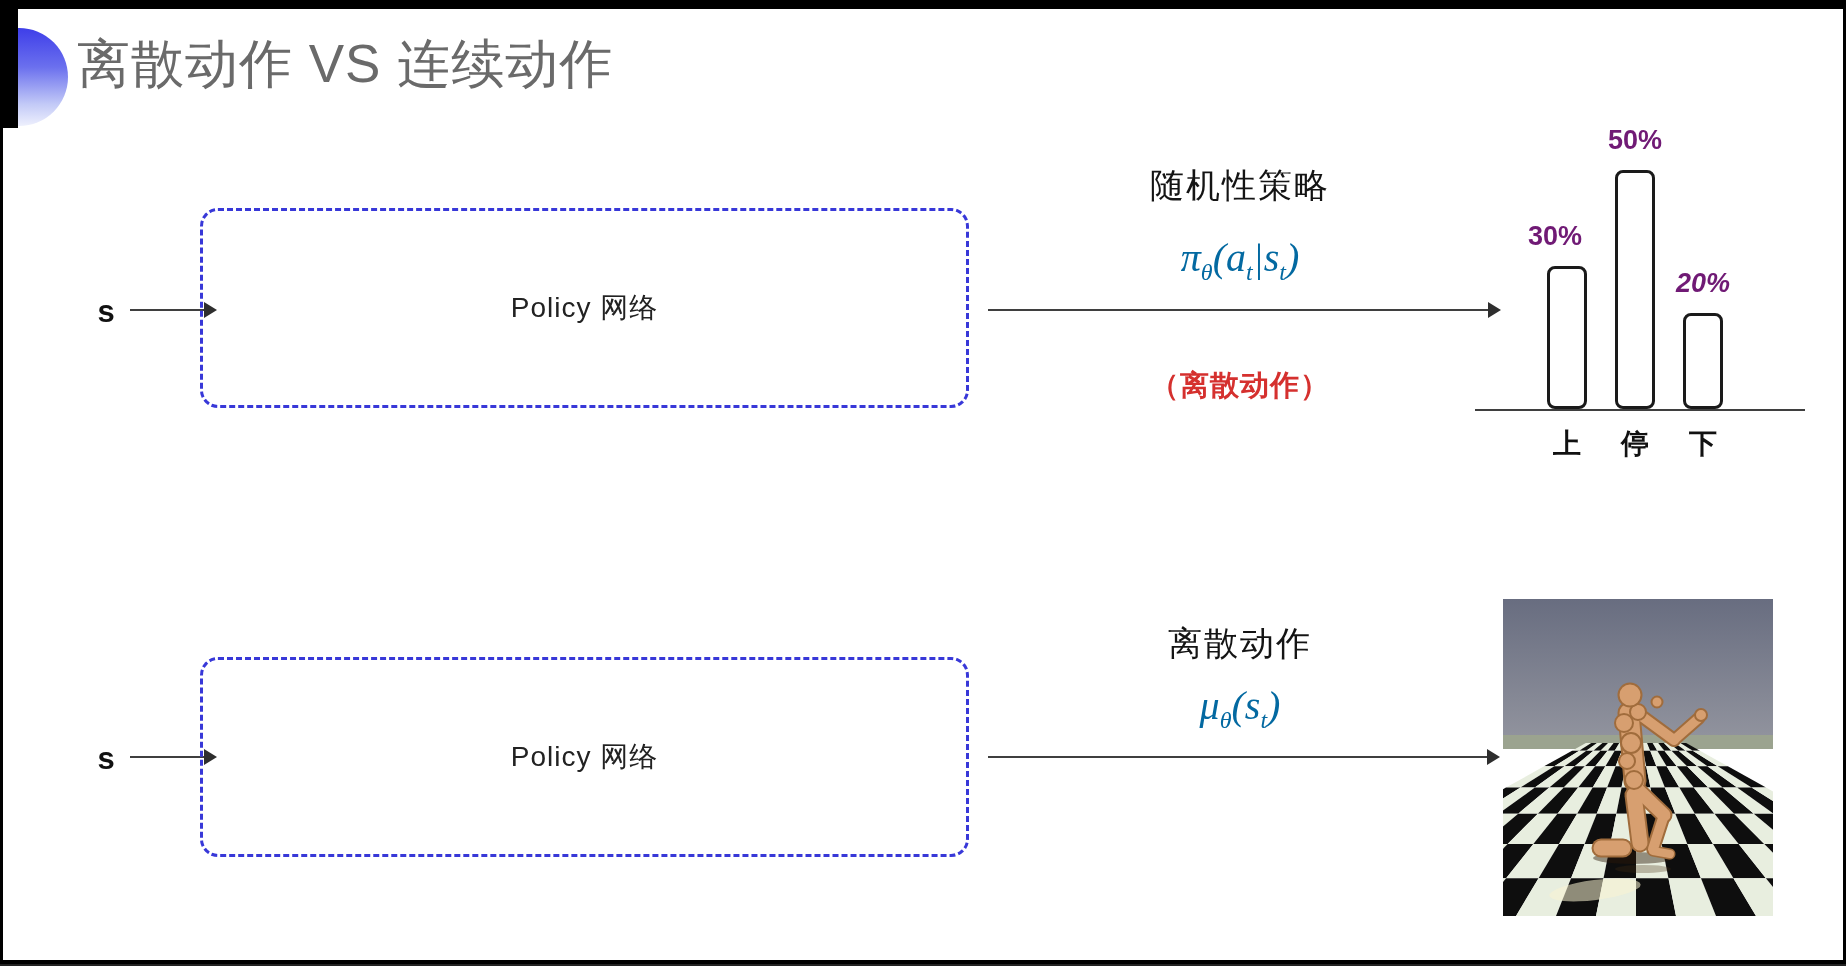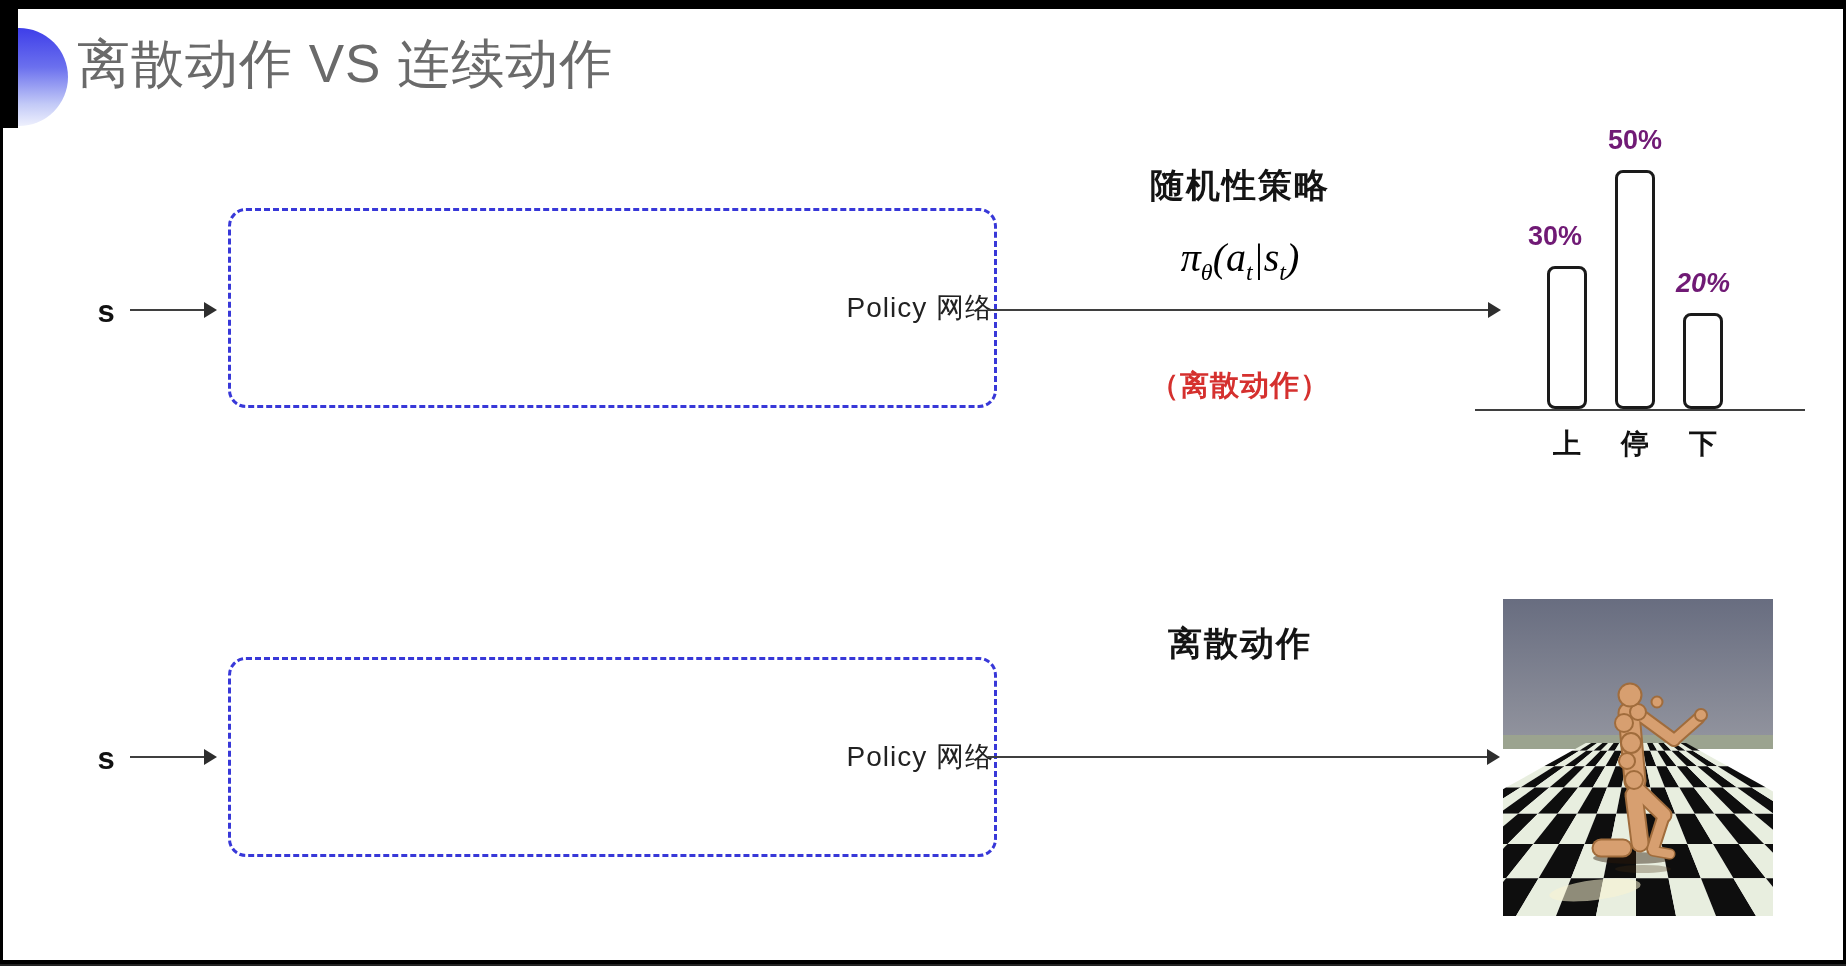--- a/index.html
+++ b/index.html
@@ -18,38 +18,38 @@
     position:absolute;left:18px;top:28px;width:50px;height:98px;
     border-radius:0 98px 98px 0;
     background:linear-gradient(180deg,#3e3ee9 0%,#6b70ee 40%,#c3caf7 78%,#eef0fd 100%);
   }
   .page-title{
     position:absolute;left:77px;top:34px;font-size:53px;line-height:1.15;
     color:#6a6a6a;font-weight:500;letter-spacing:1px;white-space:nowrap;
   }
 
   .policy-box{
-    position:absolute;left:228px;width:769px;height:200px;box-sizing:border-box;
+    position:absolute;left:200px;width:769px;height:200px;box-sizing:border-box;
     border:3px dashed #3838d8;border-radius:18px;
-    display:flex;align-items:center;justify-content:flex-end;
+    display:flex;align-items:center;justify-content:center;
   }
   .policy-box .box-label{font-size:28px;color:#222222;letter-spacing:1px;}
 
   .s-label{position:absolute;left:88px;width:36px;text-align:center;
     font-size:31px;font-weight:600;color:#111;}
 
   .h-line{position:absolute;height:2px;background:#3f3f3f;}
   .arrow-head{position:absolute;width:0;height:0;
     border-top:8px solid transparent;border-bottom:8px solid transparent;
     border-left:13px solid #2e2e2e;}
 
   .policy-name{position:absolute;left:1060px;width:360px;text-align:center;
-    font-size:34px;font-weight:700;color:#141414;letter-spacing:2px;}
+    font-size:34px;font-weight:400;color:#141414;letter-spacing:2px;}
   .formula{position:absolute;left:1060px;width:360px;text-align:center;
-    font-size:40px;color:#000000;font-family:"Liberation Serif","DejaVu Serif",serif;
+    font-size:40px;color:#0369a1;font-family:"Liberation Serif","DejaVu Serif",serif;
     font-style:italic;}
   .formula sub{font-size:0.6em;font-style:italic;}
   .action-note{position:absolute;left:1060px;width:360px;text-align:center;
     font-size:29px;font-weight:600;color:#d5302e;letter-spacing:1px;}
 
   
   #bar-chart{position:absolute;left:1475px;top:119px;width:330px;height:290px;
     border-bottom:2px solid #3f3f3f;}
   .bar{position:absolute;bottom:0;width:40px;background:#fff;
     border:3px solid #1a1a1a;border-radius:8px;box-sizing:border-box;}
@@ -100,20 +100,21 @@
   <div class="arrow-head" style="left:204px;top:749px;"></div>
 
   <div class="policy-box" style="top:657px;">
     <span class="box-label">Policy 网络</span>
   </div>
 
   <div class="h-line" style="left:988px;top:756px;width:499px;"></div>
   <div class="arrow-head" style="left:1487px;top:749px;"></div>
 
   <div class="policy-name" style="top:621px;">离散动作</div>
+  <div class="formula" style="top:682px;">μ<sub>θ</sub>(s<sub>t</sub>)</div>
 
   <svg class="robot-img" viewBox="0 0 270 317">
     <defs>
       <linearGradient id="sky" x1="0" y1="0" x2="0" y2="1">
         <stop offset="0" stop-color="#686d80"></stop>
         <stop offset="1" stop-color="#93959f"></stop>
       </linearGradient>
     </defs>
     <rect x="0" y="0" width="270" height="146" fill="url(#sky)"></rect>
     <rect x="0" y="136" width="270" height="14" fill="#9ba38f"></rect>

